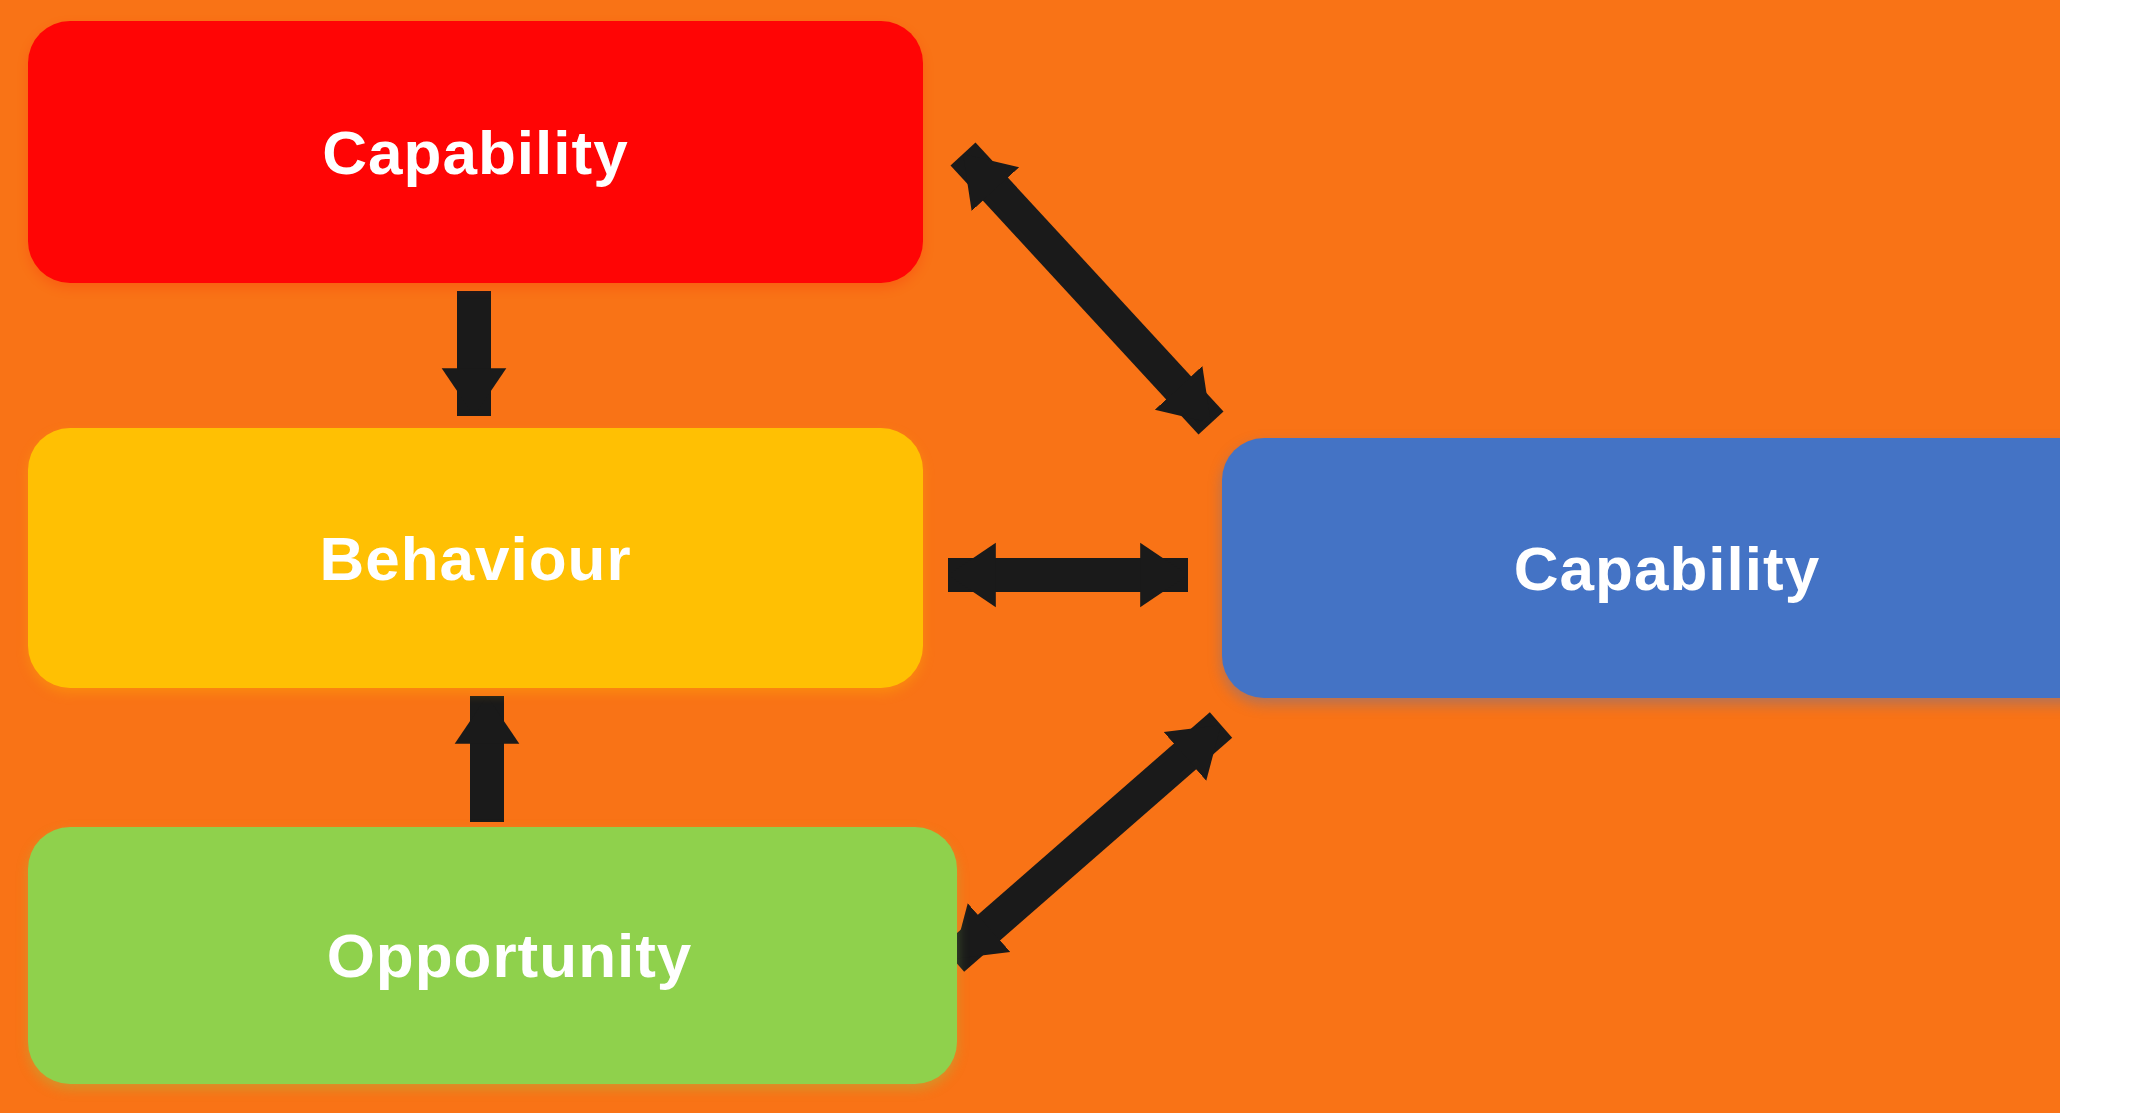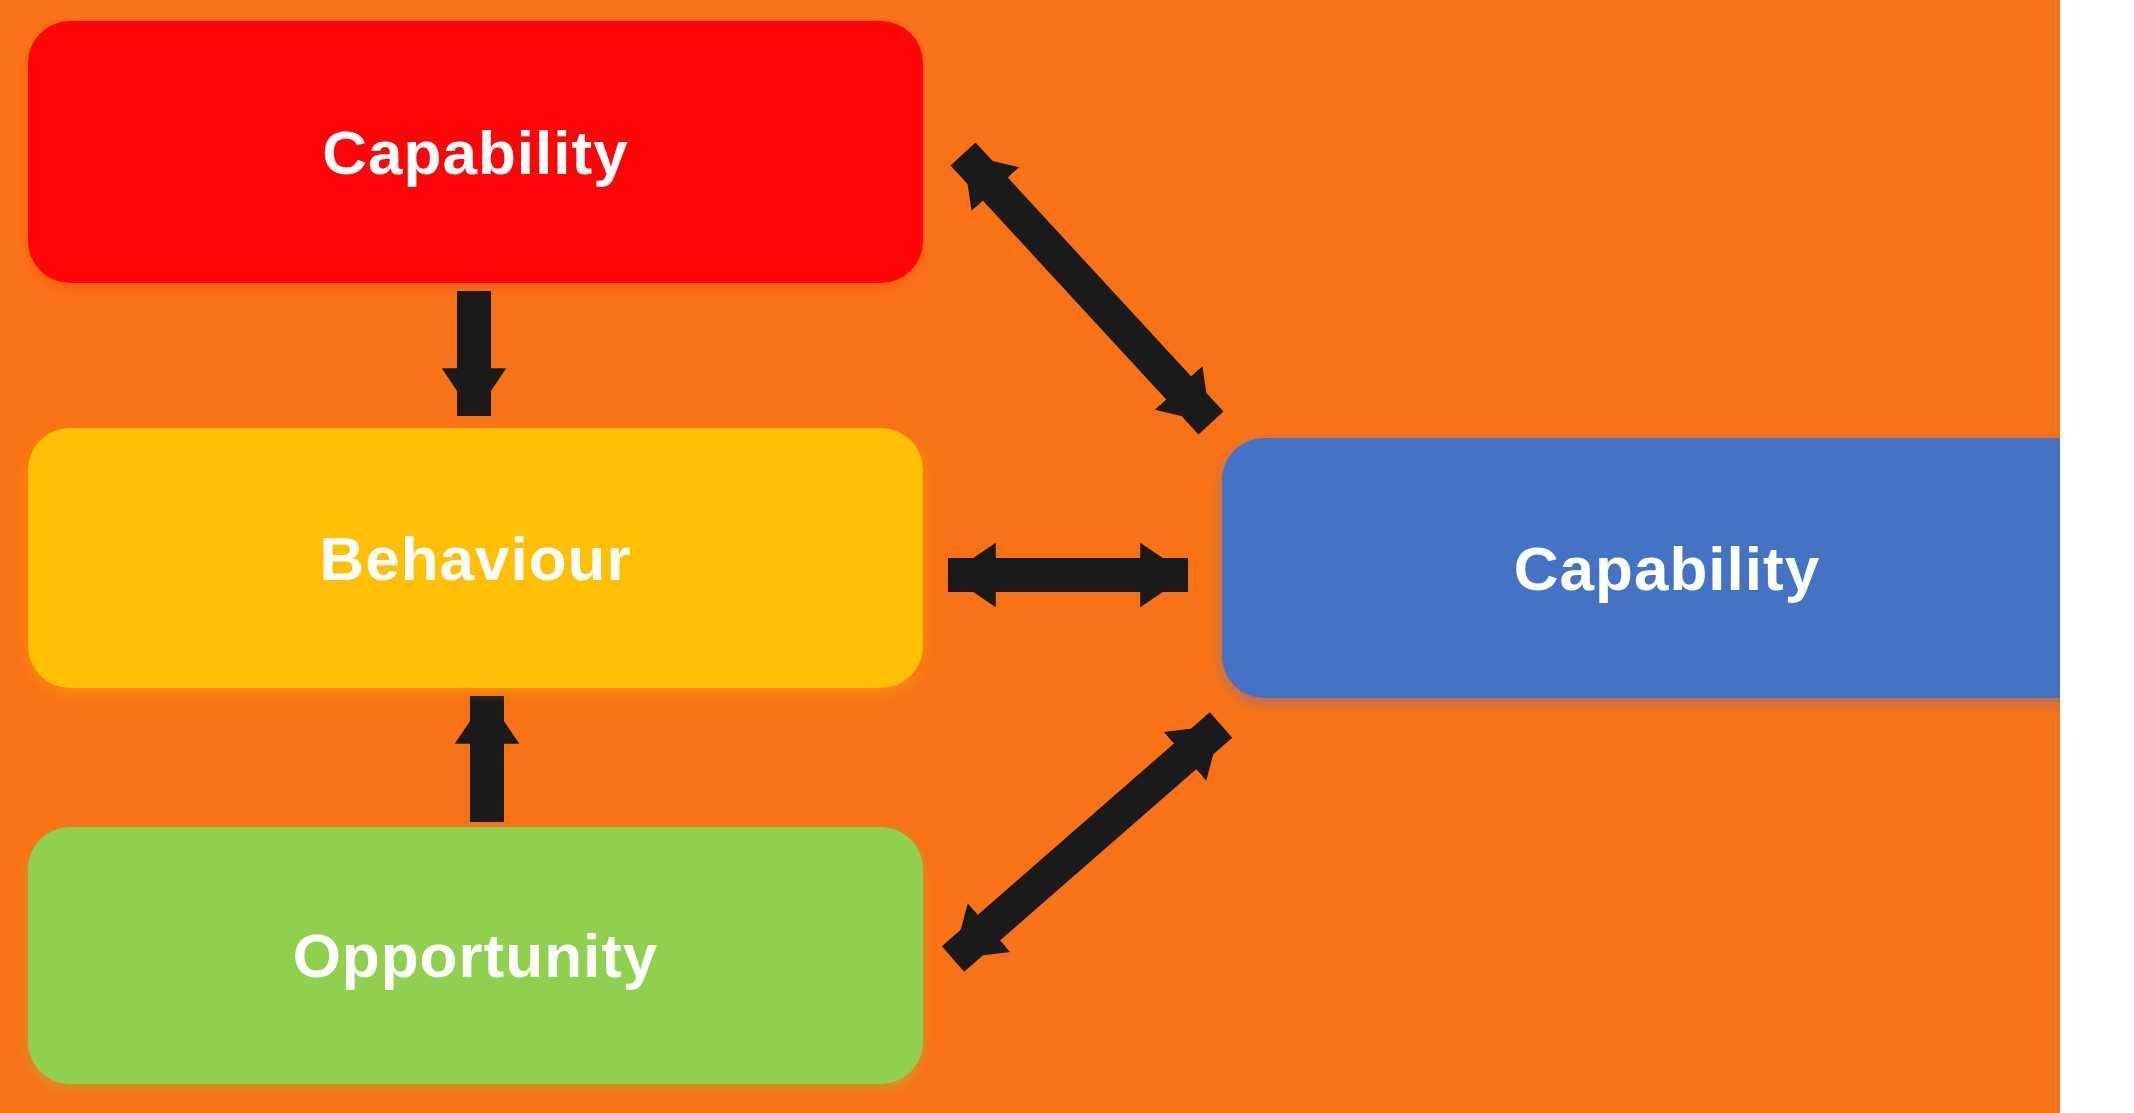--- a/index.html
+++ b/index.html
@@ -74,21 +74,21 @@
   </svg>
 
   <div class="node node-capability" style="background-color: rgb(255, 5, 5);">
     <span class="label" style="color: rgb(255, 255, 255);">Capability</span>
   </div>
 
   <div class="node node-motivation" style="background-color: rgb(255, 192, 3);">
     <span class="label" style="color: rgb(255, 255, 255);">Behaviour</span>
   </div>
 
-  <div class="node node-opportunity" style="background-color: rgb(143, 209, 76);">
+  <div class="node node-opportunity" style="background-color: rgb(143, 209, 76); padding-left: 34px;">
     <span class="label" style="color: rgb(255, 255, 255);">Opportunity</span>
   </div>
 
   <div class="node node-behaviour" style="background-color: rgb(68, 115, 197);">
     <span class="label" style="color: rgb(255, 255, 255);">Capability</span>
   </div>
 
 </div>
 
 </body></html>

